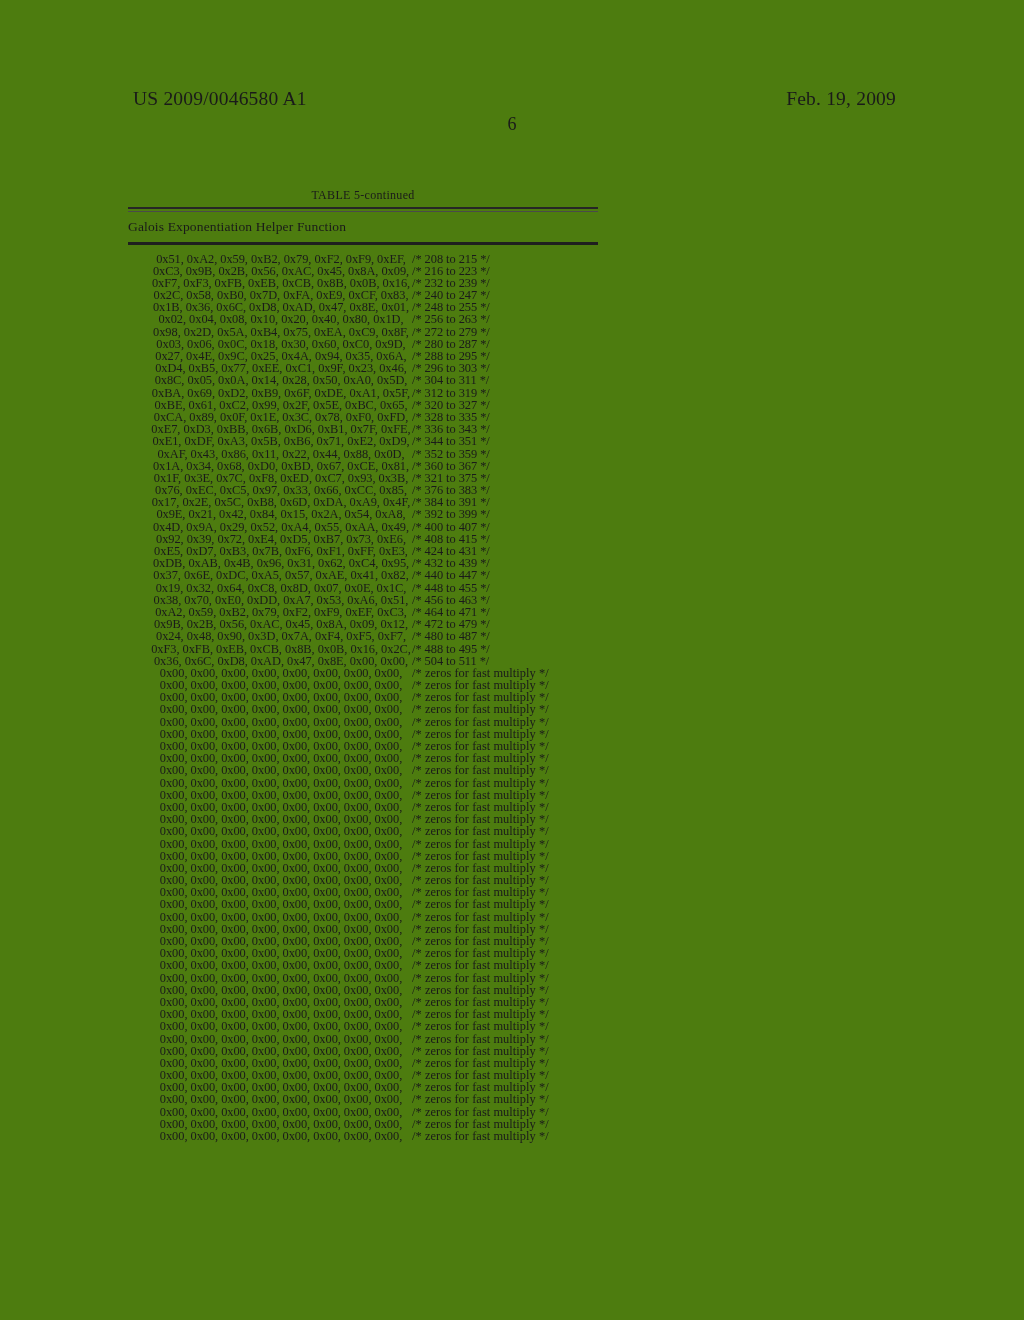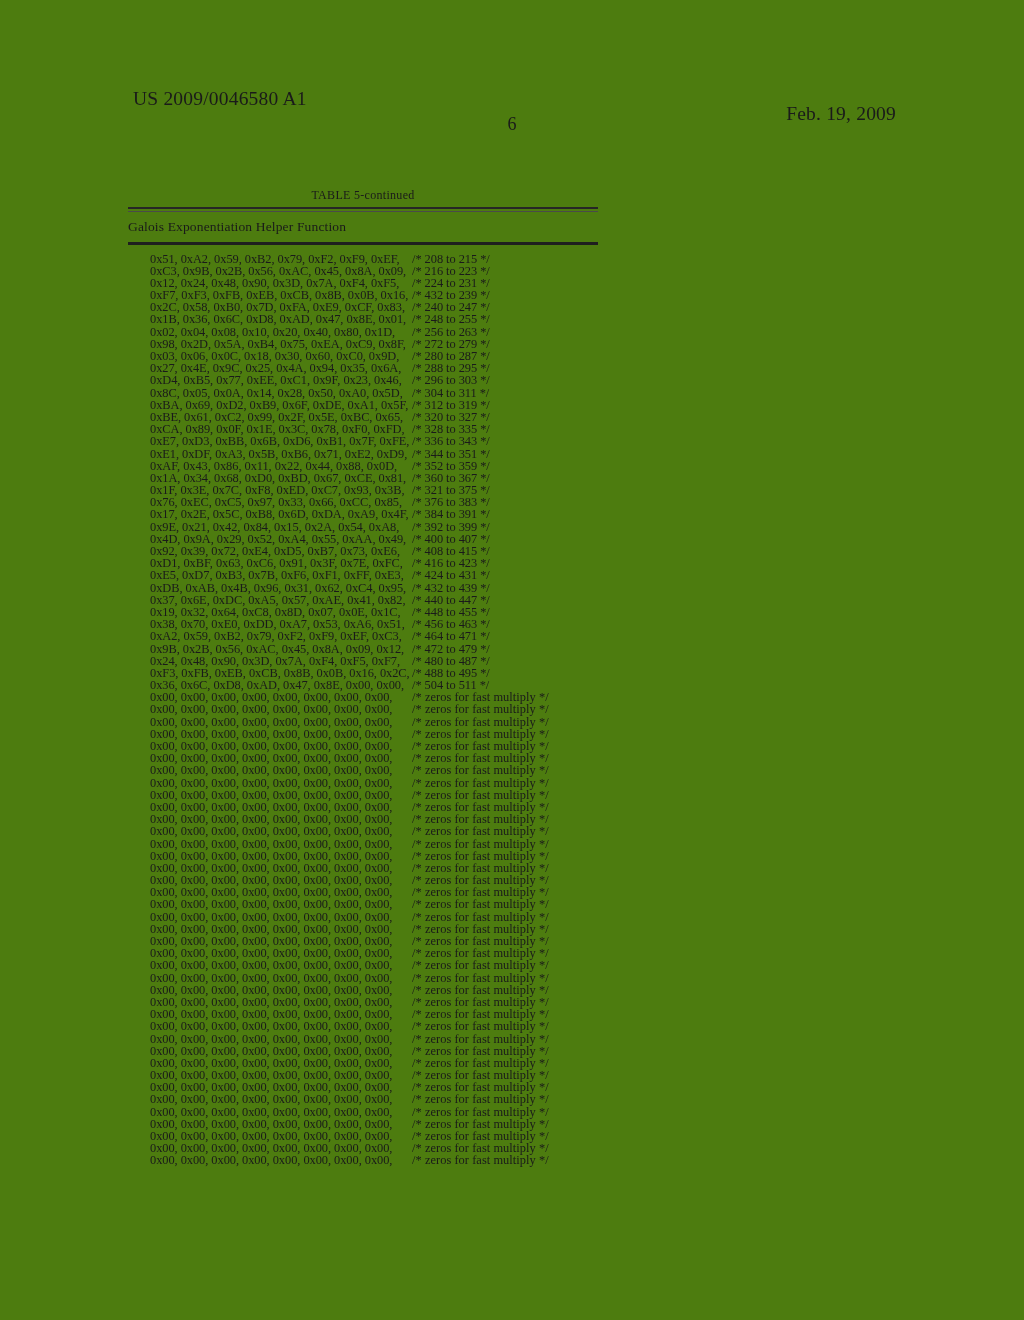--- a/index.html
+++ b/index.html
@@ -33,21 +33,20 @@
     letter-spacing: 0.2px;
     white-space: nowrap;
   }
   .pub-date {
     position: absolute;
     right: 128px;
     top: 0;
     font-size: 19.5px;
     letter-spacing: 0.2px;
     white-space: nowrap;
-    margin-top: 15px;
   }
   .page-number {
     position: absolute;
     top: 114px;
     left: 0;
     width: 1024px;
     text-align: center;
     font-size: 18px;
   }
 
@@ -76,20 +75,21 @@
   }
   .table-subhead {
     font-size: 13.5px;
     padding: 7px 0 7px 0;
     letter-spacing: 0.15px;
   }
 
   .rows {
     padding-top: 7px;
     padding-left: 22px;
+    text-align: center;
   }
   .row {
     display: flex;
     align-items: baseline;
     height: 12.2px;
     font-size: 12.4px;
     white-space: nowrap;
     letter-spacing: -0.05px;
   }
   .row .values {
@@ -123,26 +123,22 @@
     <div class="rows" id="rows-container">
         <div class="row">
           <span class="values">0x51, 0xA2, 0x59, 0xB2, 0x79, 0xF2, 0xF9, 0xEF,</span>
           <span class="comment">/* 208 to 215 */</span>
         </div>
         <div class="row">
           <span class="values">0xC3, 0x9B, 0x2B, 0x56, 0xAC, 0x45, 0x8A, 0x09,</span>
           <span class="comment">/* 216 to 223 */</span>
         </div>
         <div class="row">
-          <span class="values">0x12, 0x24, 0x48, 0x90, 0x3D, 0x7A, 0xF4, 0xF5,</span>
-          <span class="comment">/* 224 to 231 */</span>
-        </div>
-        <div class="row">
           <span class="values">0xF7, 0xF3, 0xFB, 0xEB, 0xCB, 0x8B, 0x0B, 0x16,</span>
-          <span class="comment">/* 432 to 239 */</span>
+          <span class="comment">/* 232 to 239 */</span>
         </div>
         <div class="row">
           <span class="values">0x2C, 0x58, 0xB0, 0x7D, 0xFA, 0xE9, 0xCF, 0x83,</span>
           <span class="comment">/* 240 to 247 */</span>
         </div>
         <div class="row">
           <span class="values">0x1B, 0x36, 0x6C, 0xD8, 0xAD, 0x47, 0x8E, 0x01,</span>
           <span class="comment">/* 248 to 255 */</span>
         </div>
         <div class="row">
@@ -215,24 +211,20 @@
         </div>
         <div class="row">
           <span class="values">0x4D, 0x9A, 0x29, 0x52, 0xA4, 0x55, 0xAA, 0x49,</span>
           <span class="comment">/* 400 to 407 */</span>
         </div>
         <div class="row">
           <span class="values">0x92, 0x39, 0x72, 0xE4, 0xD5, 0xB7, 0x73, 0xE6,</span>
           <span class="comment">/* 408 to 415 */</span>
         </div>
         <div class="row">
-          <span class="values">0xD1, 0xBF, 0x63, 0xC6, 0x91, 0x3F, 0x7E, 0xFC,</span>
-          <span class="comment">/* 416 to 423 */</span>
-        </div>
-        <div class="row">
           <span class="values">0xE5, 0xD7, 0xB3, 0x7B, 0xF6, 0xF1, 0xFF, 0xE3,</span>
           <span class="comment">/* 424 to 431 */</span>
         </div>
         <div class="row">
           <span class="values">0xDB, 0xAB, 0x4B, 0x96, 0x31, 0x62, 0xC4, 0x95,</span>
           <span class="comment">/* 432 to 439 */</span>
         </div>
         <div class="row">
           <span class="values">0x37, 0x6E, 0xDC, 0xA5, 0x57, 0xAE, 0x41, 0x82,</span>
           <span class="comment">/* 440 to 447 */</span>

